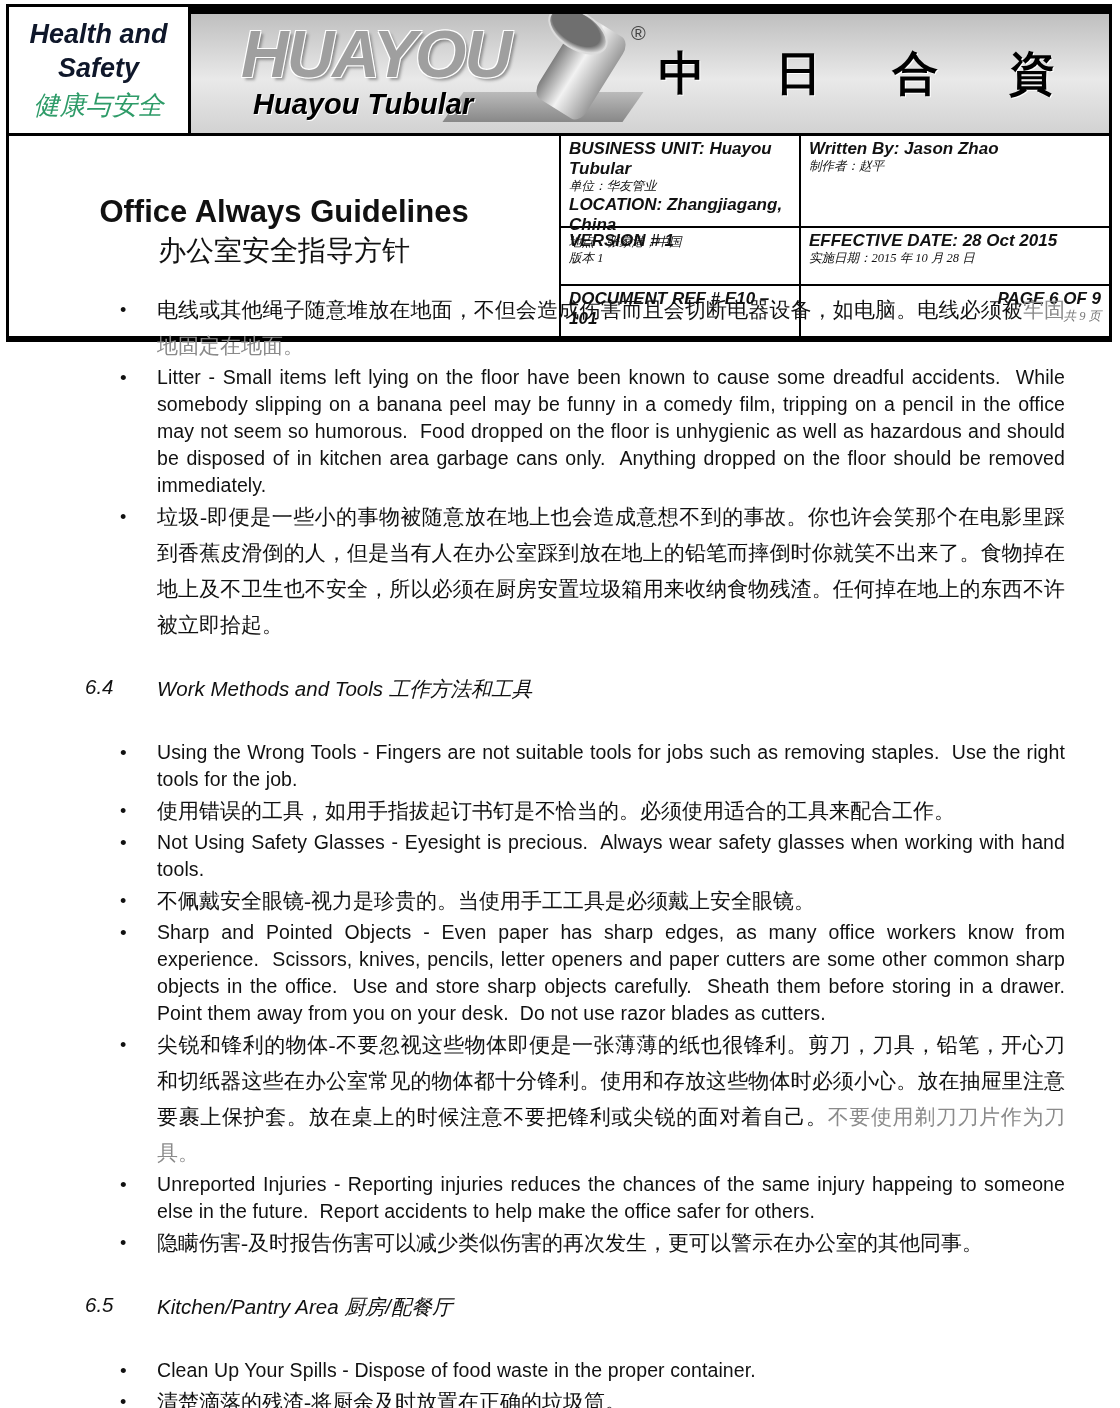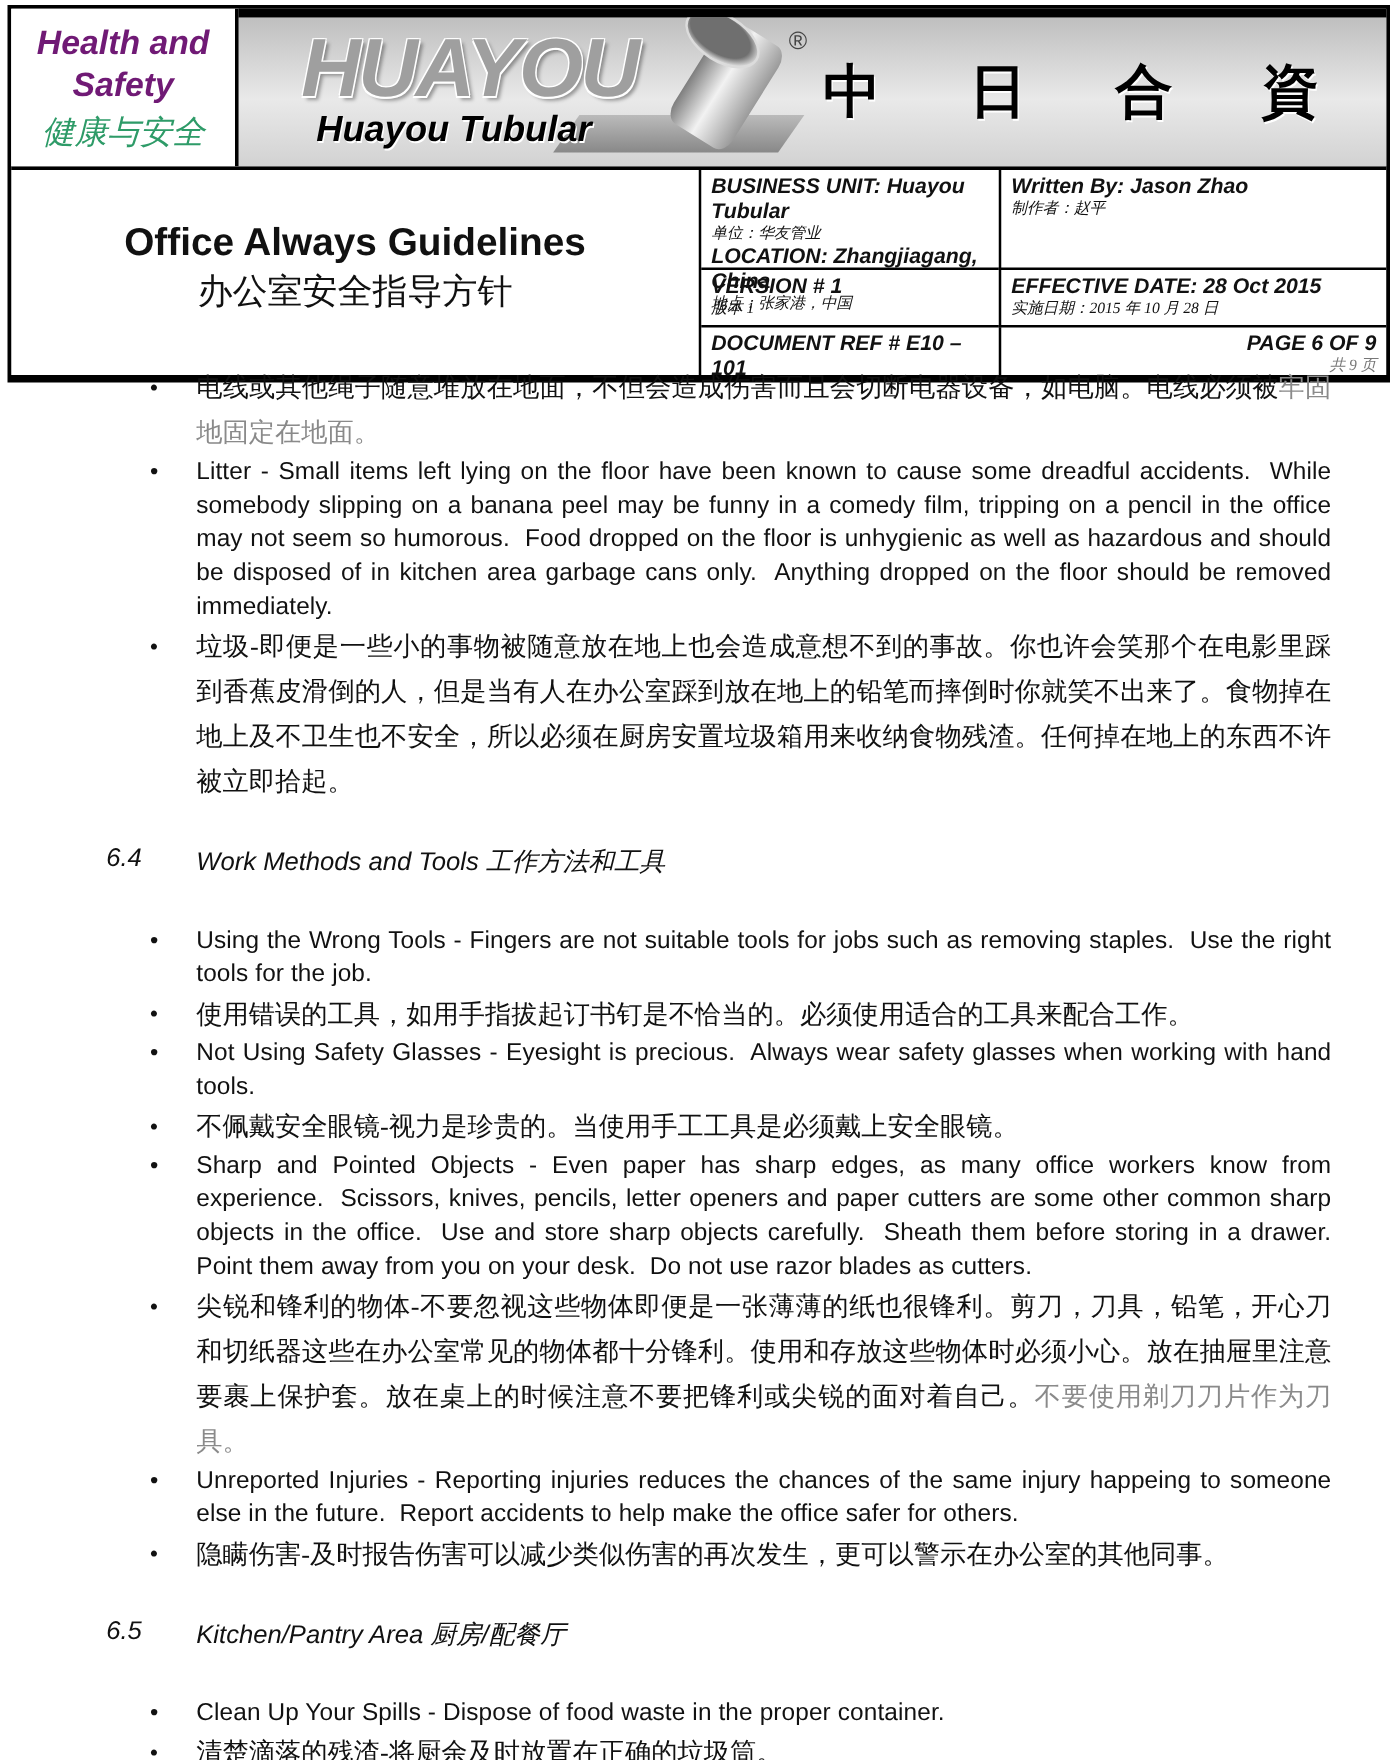--- a/index.html
+++ b/index.html
@@ -17,21 +17,21 @@
     position:absolute; left:6px; top:4px; right:8px;
     border:3px solid #000;
     border-bottom:6px solid #000;
   }
   .hdr-row1 { display:grid; grid-template-columns:182px 1fr; height:126px; }
   .badge-cell {
     background:#fff; border-right:3px solid #000;
     display:flex; flex-direction:column; justify-content:center; align-items:center;
     text-align:center; line-height:1.25;
   }
-  .badge-en { color:#701a75; font-size:27px; font-weight:bold; font-style:italic; }
+  .badge-en { color:#0f172a; font-size:27px; font-weight:bold; font-style:italic; }
   .badge-zh { color:#2e9b68; font-size:26px; font-style:italic; font-family:"Liberation Serif", serif; margin-top:4px; }
 
   .logo-cell {
     position:relative;
     border-top:7px solid #000;
     background:linear-gradient(180deg,#bfbfbf 0%, #e9e9e9 55%, #d2d2d2 100%);
     overflow:hidden;
   }
   .brandmark { position:absolute; left:32px; top:0px; width:460px; height:119px;text-decoration:underline; }
   .brand-word {
@@ -74,21 +74,21 @@
 
   .hdr-row2 { display:grid; grid-template-columns:552px 238px 1fr; border-top:3px solid #000; }
   .title-cell {
     grid-row:1 / span 3; border-right:2px solid #000;
     display:flex; flex-direction:column; justify-content:center; align-items:center;
     padding:6px 0 14px;
   }
   .title-en { font-size:31px; font-weight:bold; }
   .title-zh { font-size:28px; margin-top:2px; font-family:"Liberation Serif", serif; }
 
-  .meta-cell { padding:3px 8px 8px; border-bottom:2px solid #000; }
+  .meta-cell { padding:3px 8px 20px; border-bottom:2px solid #000; }
   .meta-cell.last { border-bottom:none; }
   .meta-cell.rcol { border-left:2px solid #000; }
   .m-en { font-size:17px; font-weight:bold; font-style:italic; line-height:1.18; }
   .m-zh { font-size:12.5px; font-style:italic; line-height:1.25; font-family:"Liberation Serif", serif; }
   .cell-a { height:67px; }
   .cell-b { height:33px; }
   .cell-c { height:27px; }
   .page-cell { text-align:right; }
   .page-zh { color:#777; }
 

